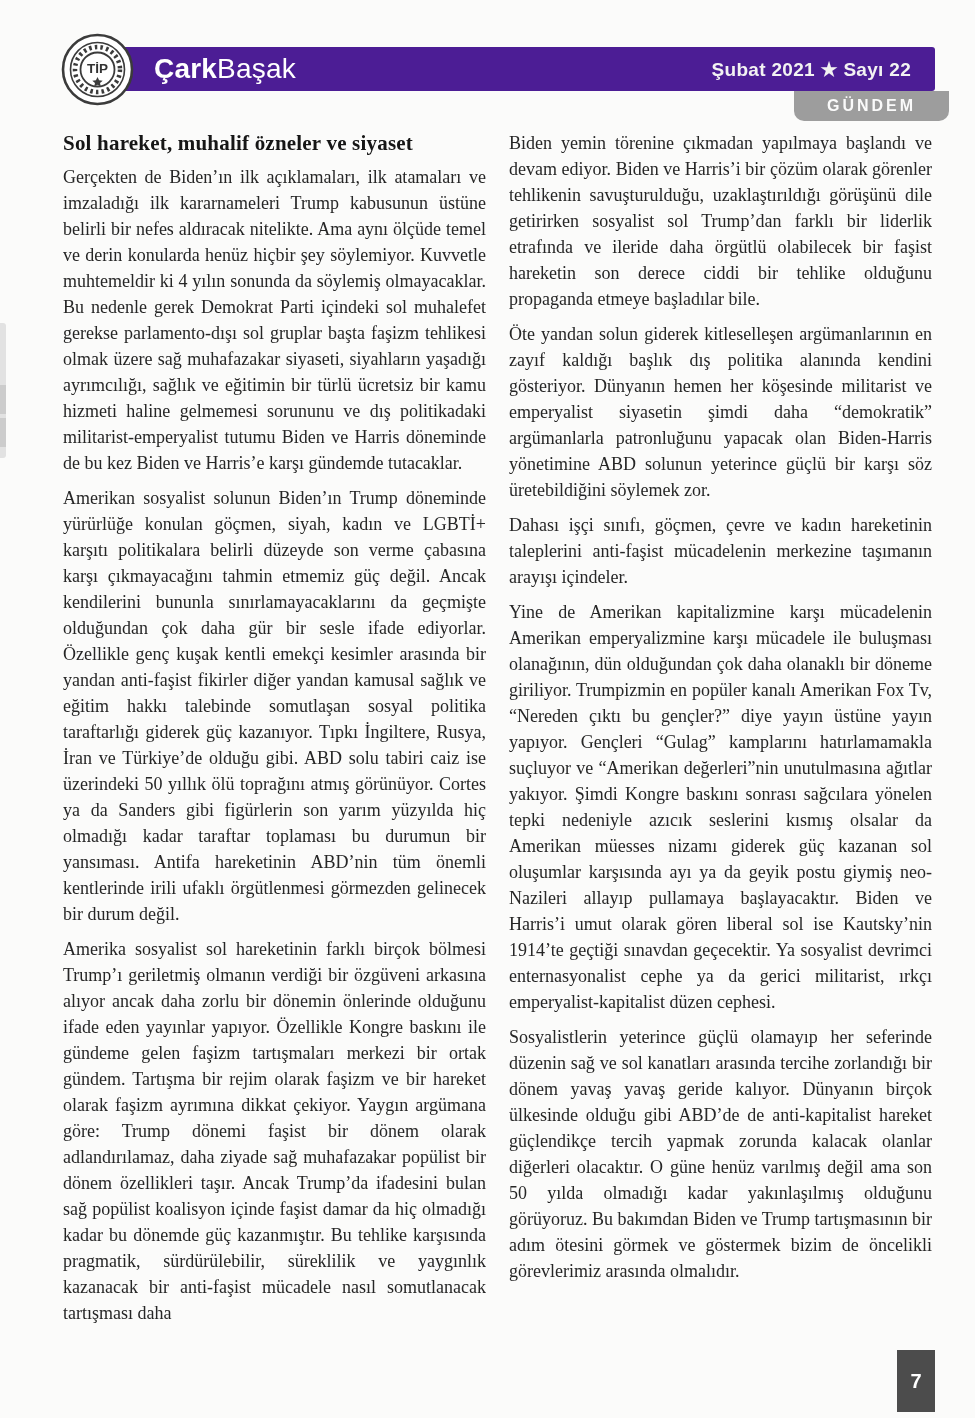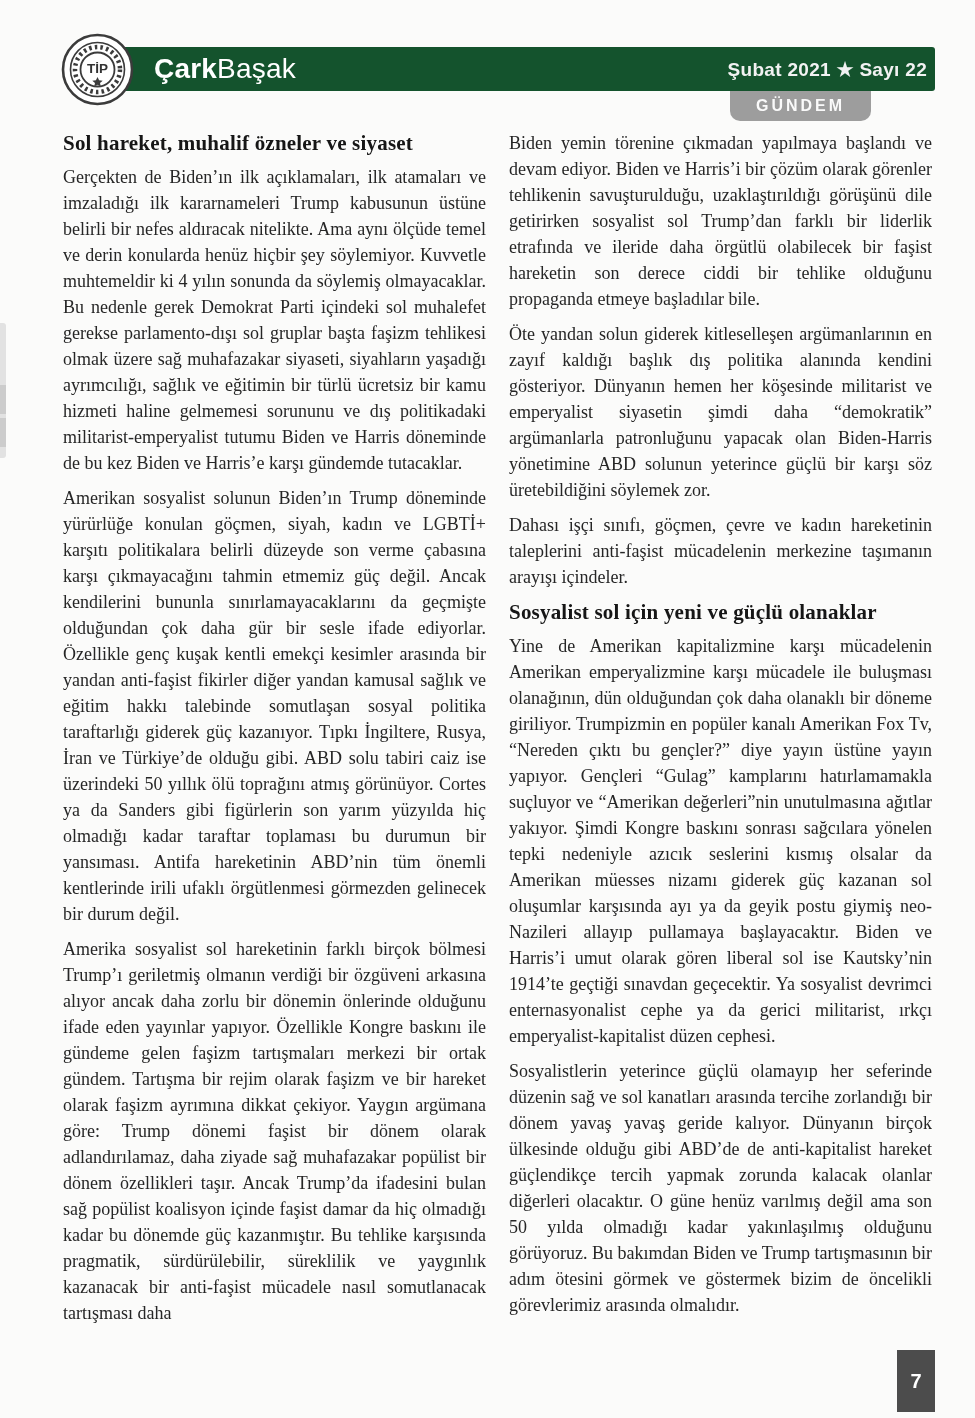--- a/index.html
+++ b/index.html
@@ -7,50 +7,50 @@
     width: 975px; height: 1418px;
     background: #fbfbfa;
     position: relative;
     overflow: hidden;
     font-family: "Liberation Serif", "DejaVu Serif", serif;
   }
   
   .masthead-bar {
     position: absolute; left: 86px; top: 47px;
     width: 849px; height: 44px;
-    background: #14532d;
+    background: #4c1d95;
     border-radius: 3px;
     display: flex; align-items: center;
     font-family: "Liberation Sans", sans-serif;
   }
   .brand {
     padding-left: 68px;
     color: #ffffff;
     font-size: 28px;
     letter-spacing: 0.2px;
     white-space: nowrap;
   }
   .brand .b1 { font-weight: 700; }
   .brand .b2 { font-weight: 400; }
   .issue {
     margin-left: auto;
-    padding-right: 8px;
+    padding-right: 24px;
     color: #f2f2f2;
     font-size: 19px;
     font-weight: 700;
     letter-spacing: 0.3px;
     white-space: nowrap;
   }
   .logo {
     position: absolute; left: 61px; top: 33px;
     width: 73px; height: 73px; text-align: center;
   }
   .section-badge {
-    position: absolute; left: 730px; top: 91px;
-    width: 141px; height: 30px;
+    position: absolute; left: 794px; top: 91px;
+    width: 155px; height: 30px;
     background: #9d9d9d;
     border-radius: 0 0 10px 10px;
     color: #fafafa;
     font-family: "Liberation Sans", sans-serif;
     font-size: 16px; font-weight: 700;
     letter-spacing: 3px;
     display: flex; align-items: center; justify-content: center;
   }
   
   .columns {
@@ -133,21 +133,20 @@
       <h2>Sol hareket, muhalif özneler ve siyaset</h2>
       <p>Gerçekten de Biden’ın ilk açıklamaları, ilk atamaları ve imzaladığı ilk kararnameleri Trump kabusunun üstüne belirli bir nefes aldıracak nitelikte. Ama aynı ölçüde temel ve derin konularda henüz hiçbir şey söylemiyor. Kuvvetle muhtemeldir ki 4 yılın sonunda da söylemiş olmayacaklar. Bu nedenle gerek Demokrat Parti içindeki sol muhalefet gerekse parlamento-dışı sol gruplar başta faşizm tehlikesi olmak üzere sağ muhafazakar siyaseti, siyahların yaşadığı ayrımcılığı, sağlık ve eğitimin bir türlü ücretsiz bir kamu hizmeti haline gelmemesi sorununu ve dış politikadaki militarist-emperyalist tutumu Biden ve Harris döneminde de bu kez Biden ve Harris’e karşı gündemde tutacaklar.</p>
       <p>Amerikan sosyalist solunun Biden’ın Trump döneminde yürürlüğe konulan göçmen, siyah, kadın ve LGBTİ+ karşıtı politikalara belirli düzeyde son verme çabasına karşı çıkmayacağını tahmin etmemiz güç değil. Ancak kendilerini bununla sınırlamayacaklarını da geçmişte olduğundan çok daha gür bir sesle ifade ediyorlar. Özellikle genç kuşak kentli emekçi kesimler arasında bir yandan anti-faşist fikirler diğer yandan kamusal sağlık ve eğitim hakkı talebinde somutlaşan sosyal politika taraftarlığı giderek güç kazanıyor. Tıpkı İngiltere, Rusya, İran ve Türkiye’de olduğu gibi. ABD solu tabiri caiz ise üzerindeki 50 yıllık ölü toprağını atmış görünüyor. Cortes ya da Sanders gibi figürlerin son yarım yüzyılda hiç olmadığı kadar taraftar toplaması bu durumun bir yansıması. Antifa hareketinin ABD’nin tüm önemli kentlerinde irili ufaklı örgütlenmesi görmezden gelinecek bir durum değil.</p>
       <p>Amerika sosyalist sol hareketinin farklı birçok bölmesi Trump’ı geriletmiş olmanın verdiği bir özgüveni arkasına alıyor ancak daha zorlu bir dönemin önlerinde olduğunu ifade eden yayınlar yapıyor. Özellikle Kongre baskını ile gündeme gelen faşizm tartışmaları merkezi bir ortak gündem. Tartışma bir rejim olarak faşizm ve bir hareket olarak faşizm ayrımına dikkat çekiyor. Yaygın argümana göre: Trump dönemi faşist bir dönem olarak adlandırılamaz, daha ziyade sağ muhafazakar popülist bir dönem özellikleri taşır. Ancak Trump’da ifadesini bulan sağ popülist koalisyon içinde faşist damar da hiç olmadığı kadar bu dönemde güç kazanmıştır. Bu tehlike karşısında pragmatik, sürdürülebilir, süreklilik ve yaygınlık kazanacak bir anti-faşist mücadele nasıl somutlanacak tartışması daha</p>
     </section>
 
     <section class="col">
       <p>Biden yemin törenine çıkmadan yapılmaya başlandı ve devam ediyor. Biden ve Harris’i bir çözüm olarak görenler tehlikenin savuşturulduğu, uzaklaştırıldığı görüşünü dile getirirken sosyalist sol Trump’dan farklı bir liderlik etrafında ve ileride daha örgütlü olabilecek bir faşist hareketin son derece ciddi bir tehlike olduğunu propaganda etmeye başladılar bile.</p>
       <p>Öte yandan solun giderek kitleselleşen argümanlarının en zayıf kaldığı başlık dış politika alanında kendini gösteriyor. Dünyanın hemen her köşesinde militarist ve emperyalist siyasetin şimdi daha “demokratik” argümanlarla patronluğunu yapacak olan Biden-Harris yönetimine ABD solunun yeterince güçlü bir karşı söz üretebildiğini söylemek zor.</p>
       <p>Dahası işçi sınıfı, göçmen, çevre ve kadın hareketinin taleplerini anti-faşist mücadelenin merkezine taşımanın arayışı içindeler.</p>
-      <h2 class="mid">Sosyalist sol için yeni ve güçlü olanaklar</h2>
       <p>Yine de Amerikan kapitalizmine karşı mücadelenin Amerikan emperyalizmine karşı mücadele ile buluşması olanağının, dün olduğundan çok daha olanaklı bir döneme giriliyor. Trumpizmin en popüler kanalı Amerikan Fox Tv, “Nereden çıktı bu gençler?” diye yayın üstüne yayın yapıyor. Gençleri “Gulag” kamplarını hatırlamamakla suçluyor ve “Amerikan değerleri”nin unutulmasına ağıtlar yakıyor. Şimdi Kongre baskını sonrası sağcılara yönelen tepki nedeniyle azıcık seslerini kısmış olsalar da Amerikan müesses nizamı giderek güç kazanan sol oluşumlar karşısında ayı ya da geyik postu giymiş neo-Nazileri allayıp pullamaya başlayacaktır. Biden ve Harris’i umut olarak gören liberal sol ise Kautsky’nin 1914’te geçtiği sınavdan geçecektir. Ya sosyalist devrimci enternasyonalist cephe ya da gerici militarist, ırkçı emperyalist-kapitalist düzen cephesi.</p>
       <p>Sosyalistlerin yeterince güçlü olamayıp her seferinde düzenin sağ ve sol kanatları arasında tercihe zorlandığı bir dönem yavaş yavaş geride kalıyor. Dünyanın birçok ülkesinde olduğu gibi ABD’de de anti-kapitalist hareket güçlendikçe tercih yapmak zorunda kalacak olanlar diğerleri olacaktır. O güne henüz varılmış değil ama son 50 yılda olmadığı kadar yakınlaşılmış olduğunu görüyoruz. Bu bakımdan Biden ve Trump tartışmasının bir adım ötesini görmek ve göstermek bizim de öncelikli görevlerimiz arasında olmalıdır.</p>
     </section>
 
   </main>
 
   <div class="page-number">7</div>
 
 </div>
 

